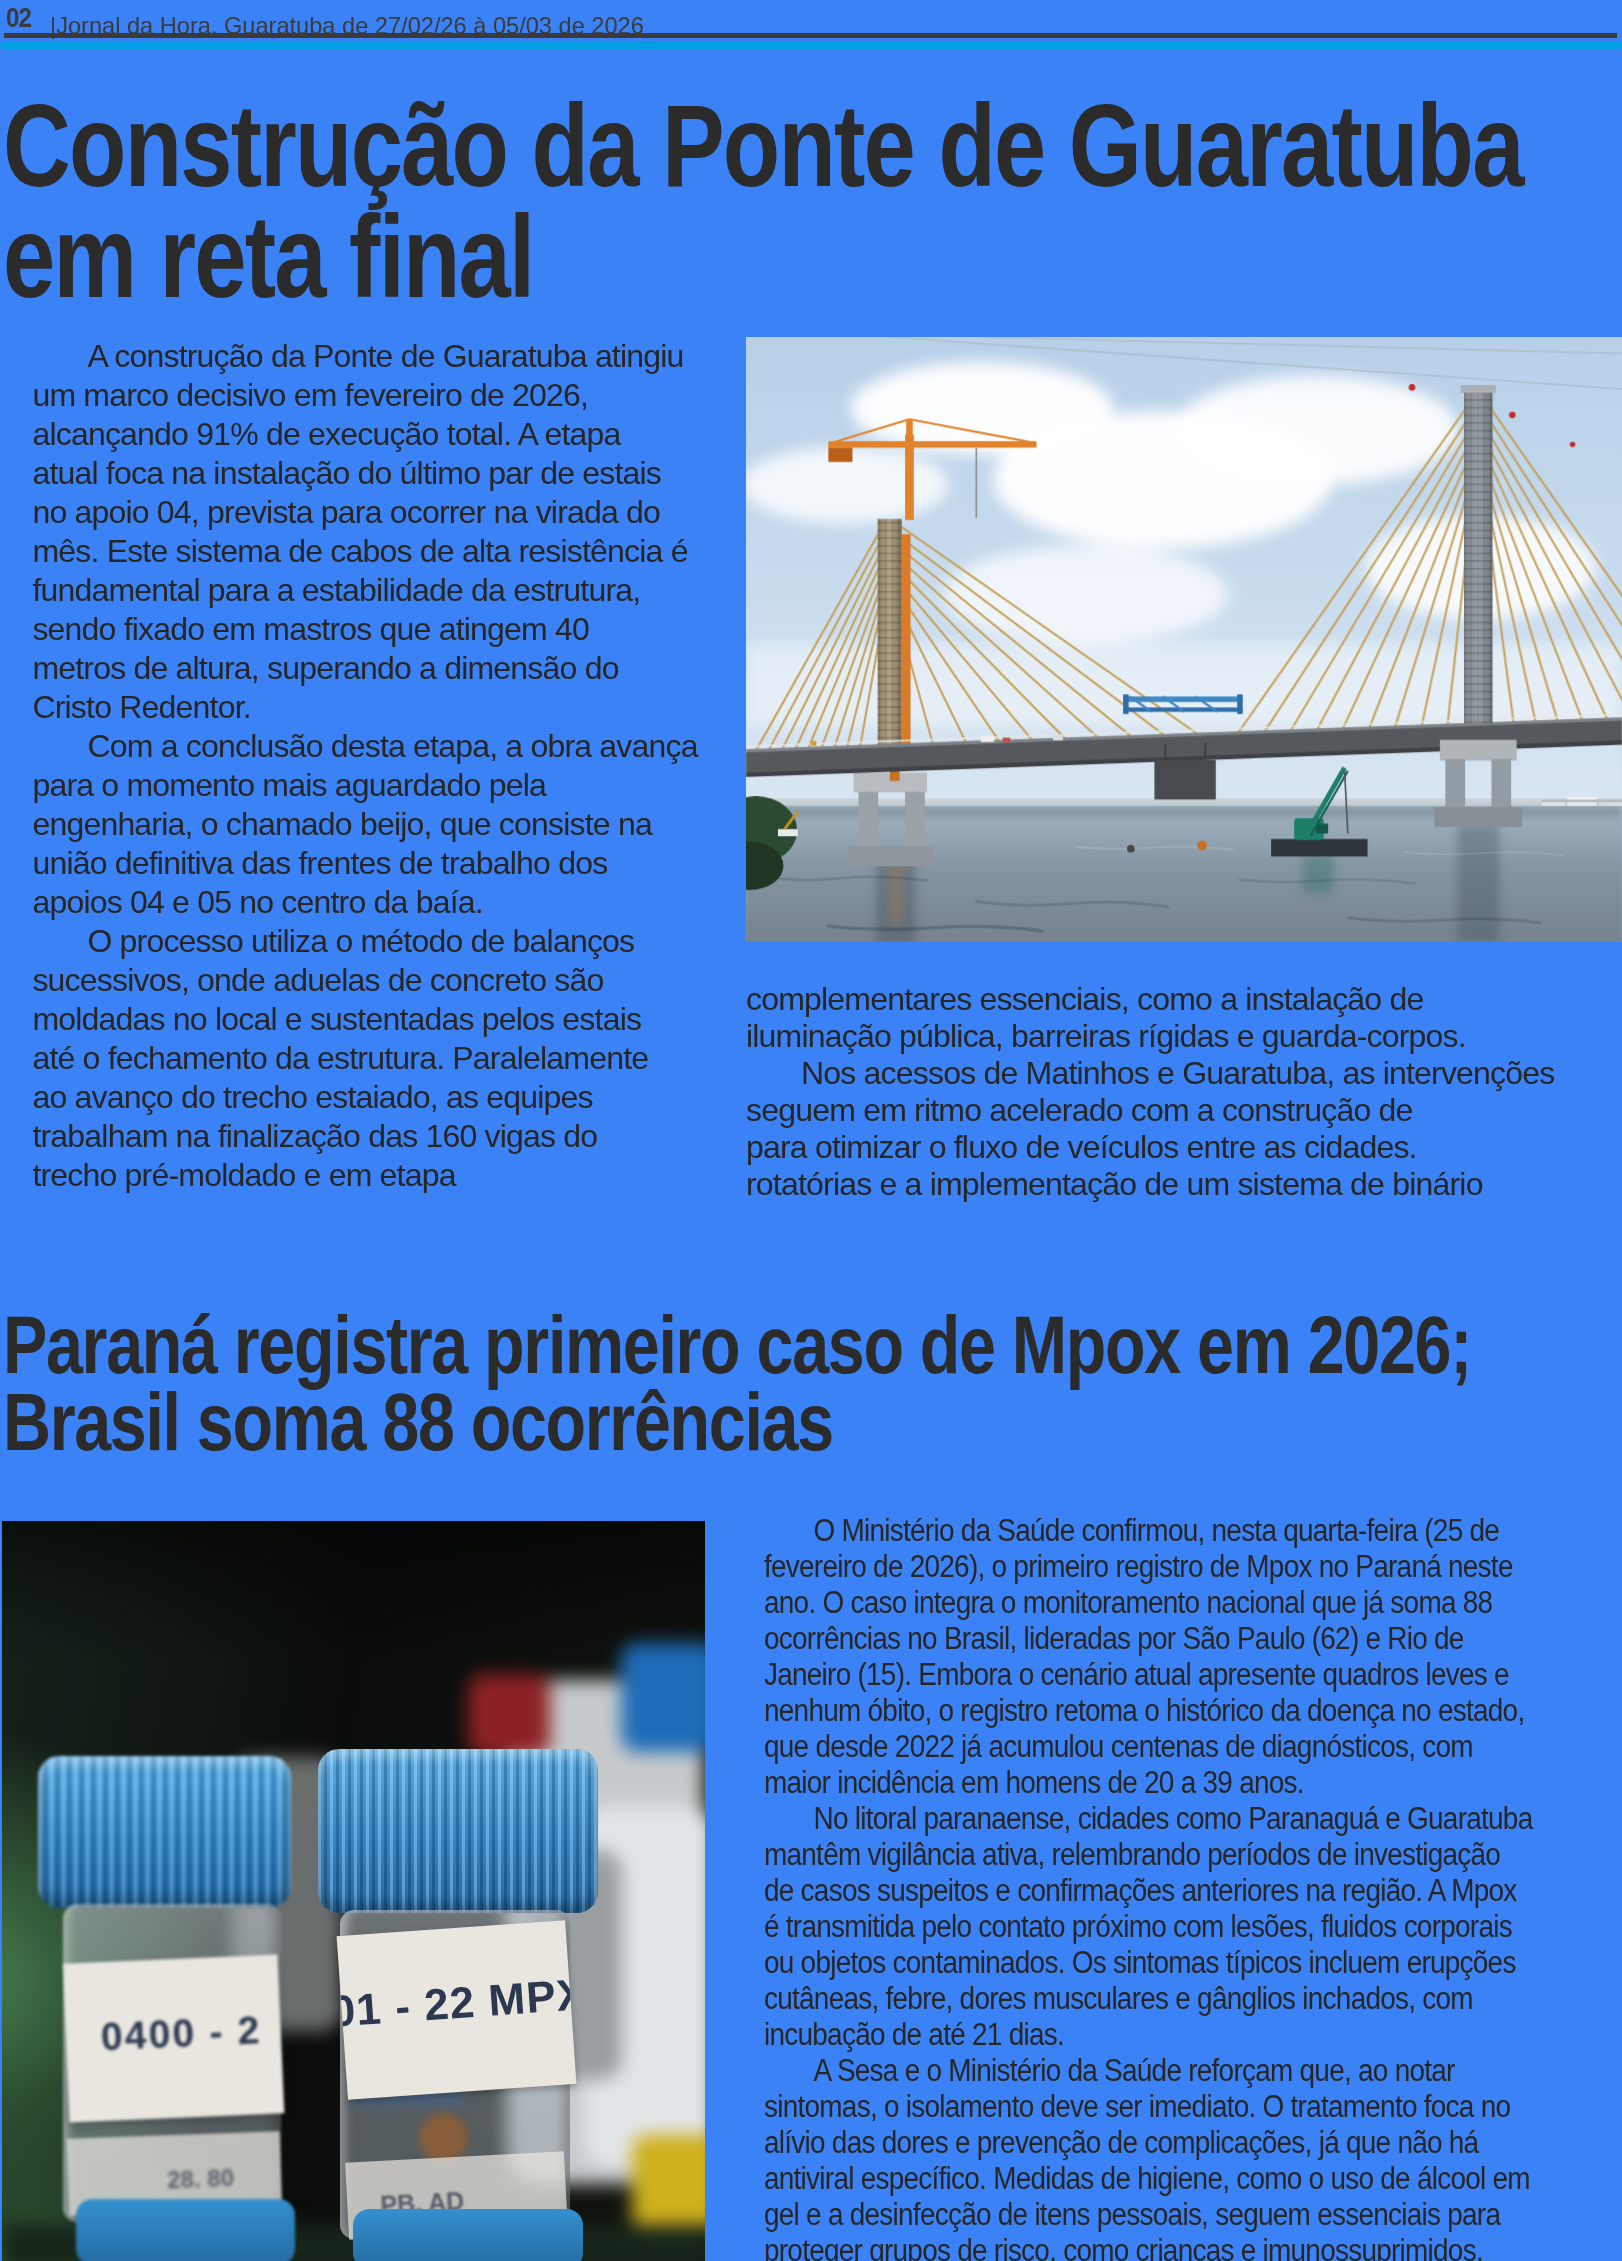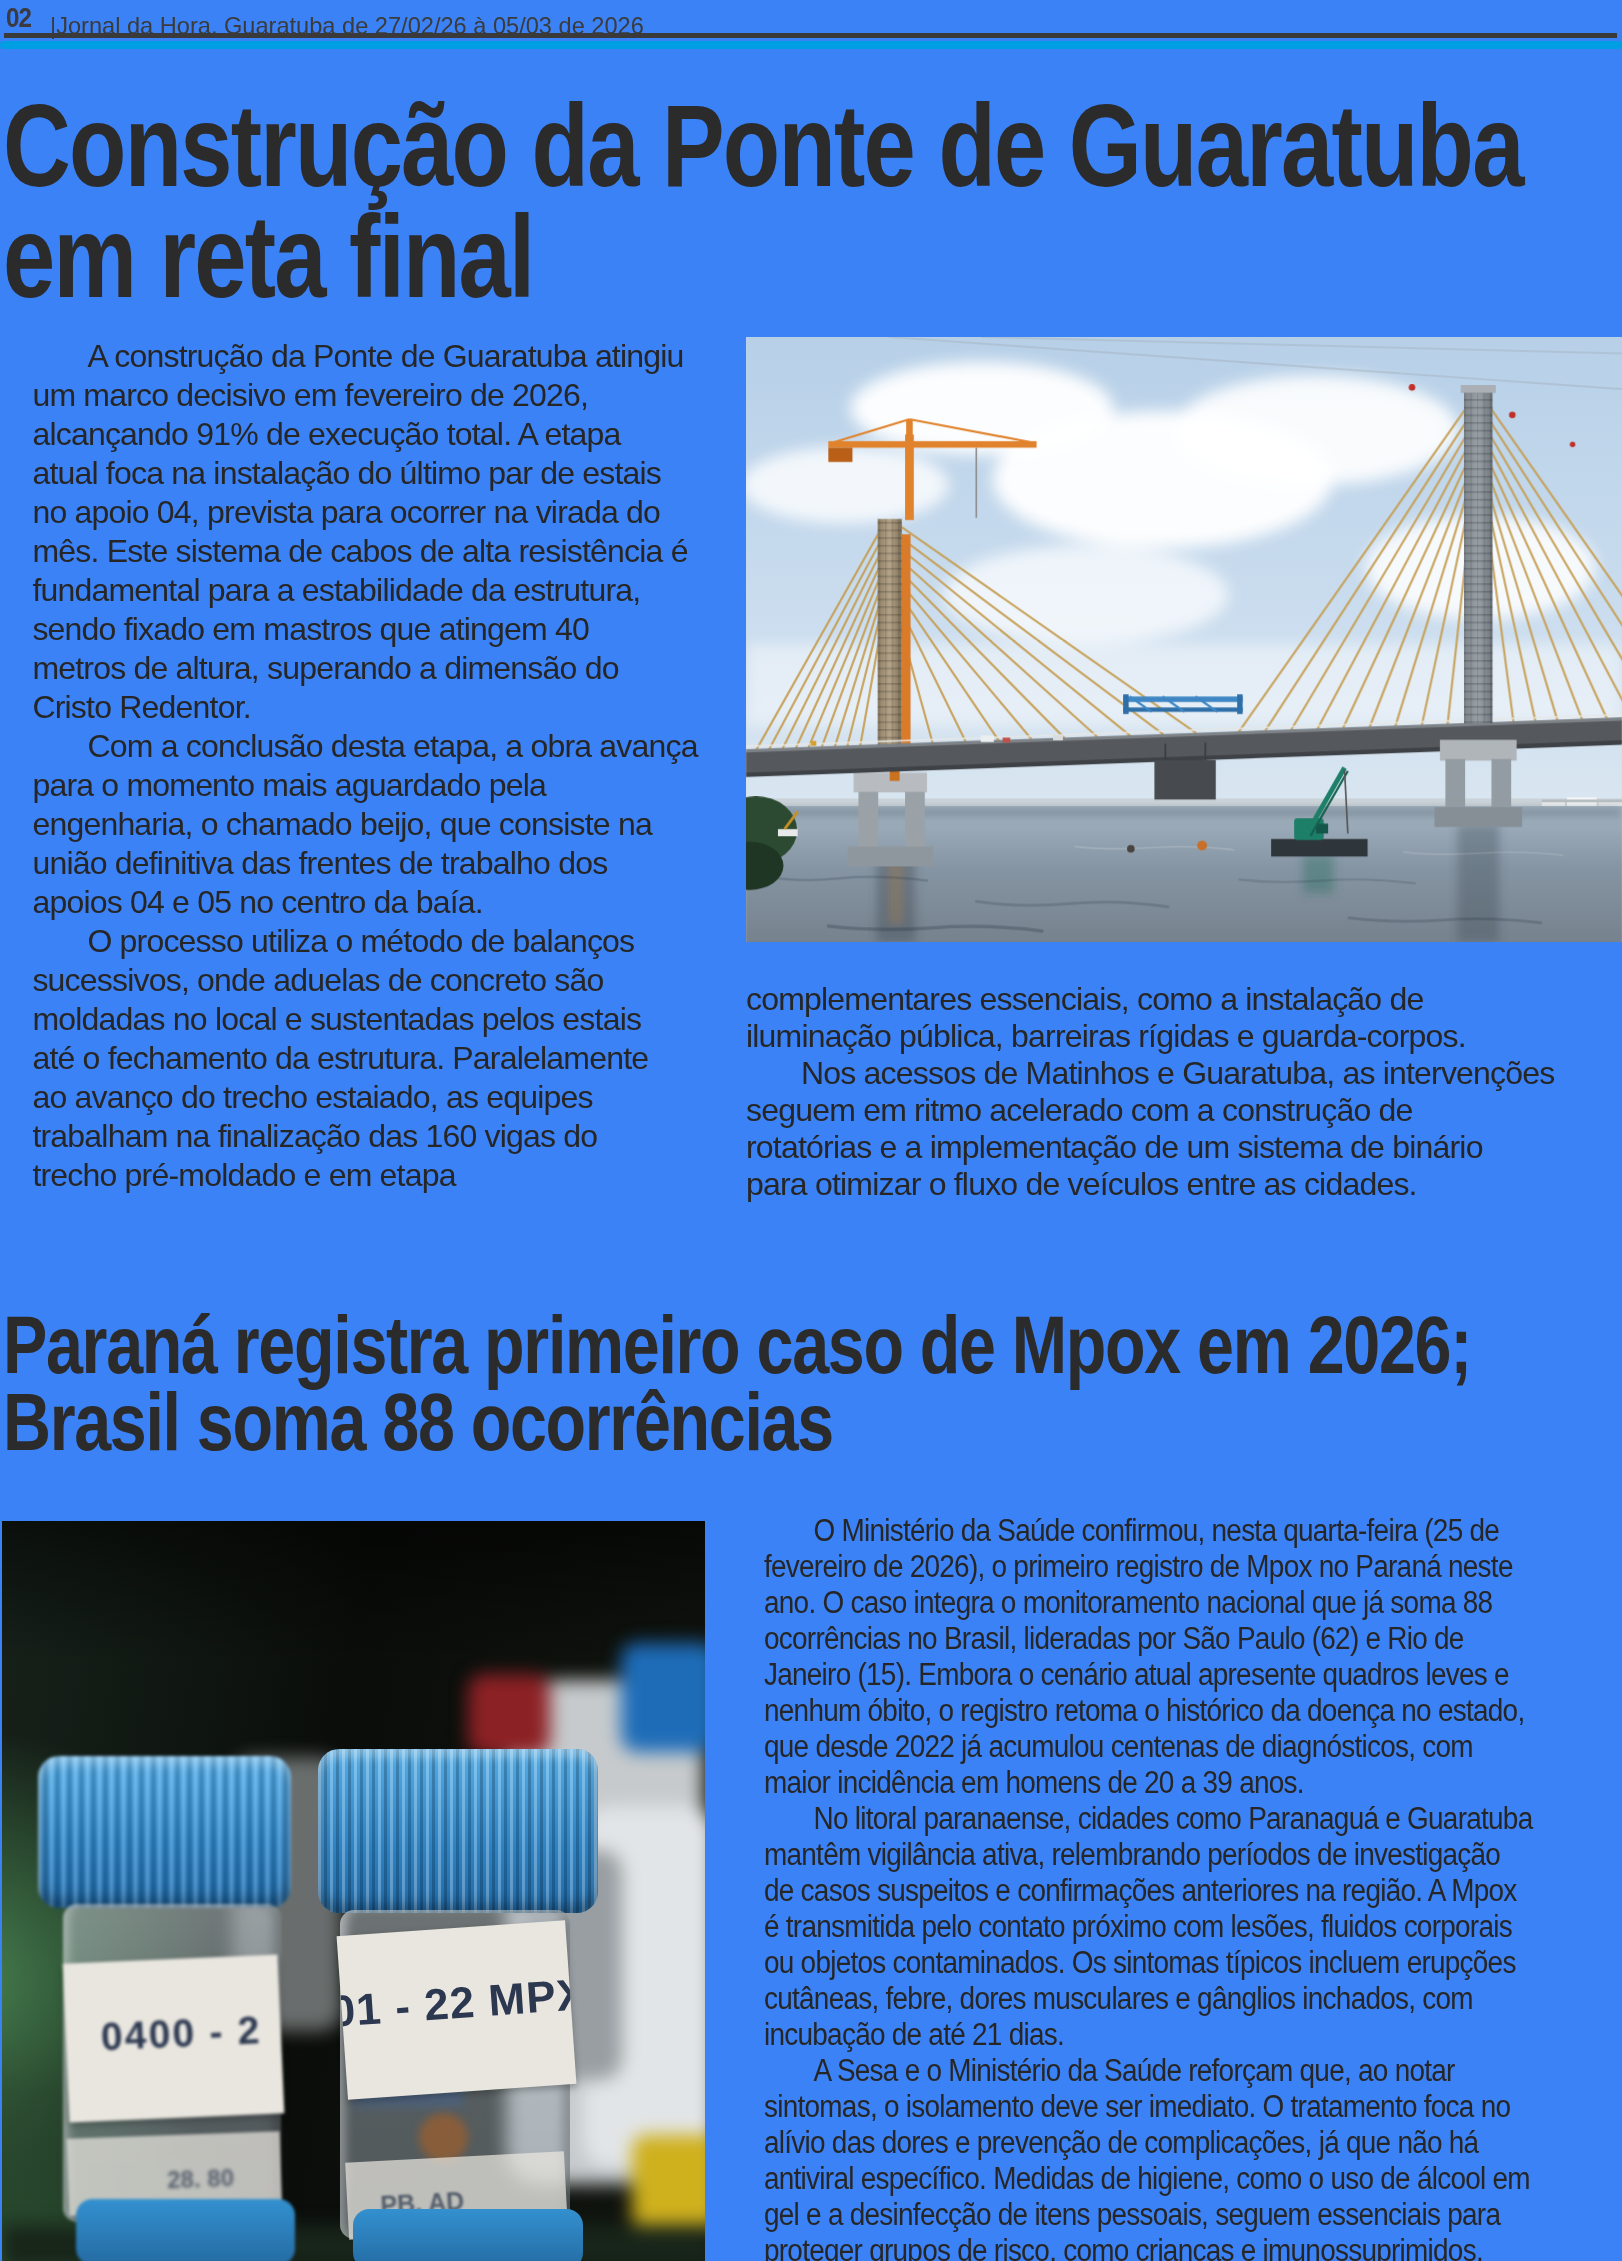--- a/index.html
+++ b/index.html
@@ -315,22 +315,22 @@
   </figure>
 
   <div id="below-photo" class="bodytext">
       <div class="para">
         <div class="line">complementares essenciais, como a instalação de</div>
         <div class="line">iluminação pública, barreiras rígidas e guarda-corpos.</div>
       </div>
       <div class="para">
         <div class="line">Nos acessos de Matinhos e Guaratuba, as intervenções</div>
         <div class="line">seguem em ritmo acelerado com a construção de</div>
+        <div class="line">para otimizar o fluxo de veículos entre as cidades.</div>
         <div class="line">rotatórias e a implementação de um sistema de binário</div>
-        <div class="line">para otimizar o fluxo de veículos entre as cidades.</div>
       </div>
     </div>
 
   <h1 id="headline-2" class="headline" style="margin:0;">
     <span class="hline">Paraná registra primeiro caso de Mpox em 2026;</span>
     <span class="hline">Brasil soma 88 ocorrências</span>
   </h1>
 
   <figure id="vials-fig" style="margin:0;">
     <div id="v-bg" class="abs"></div>

